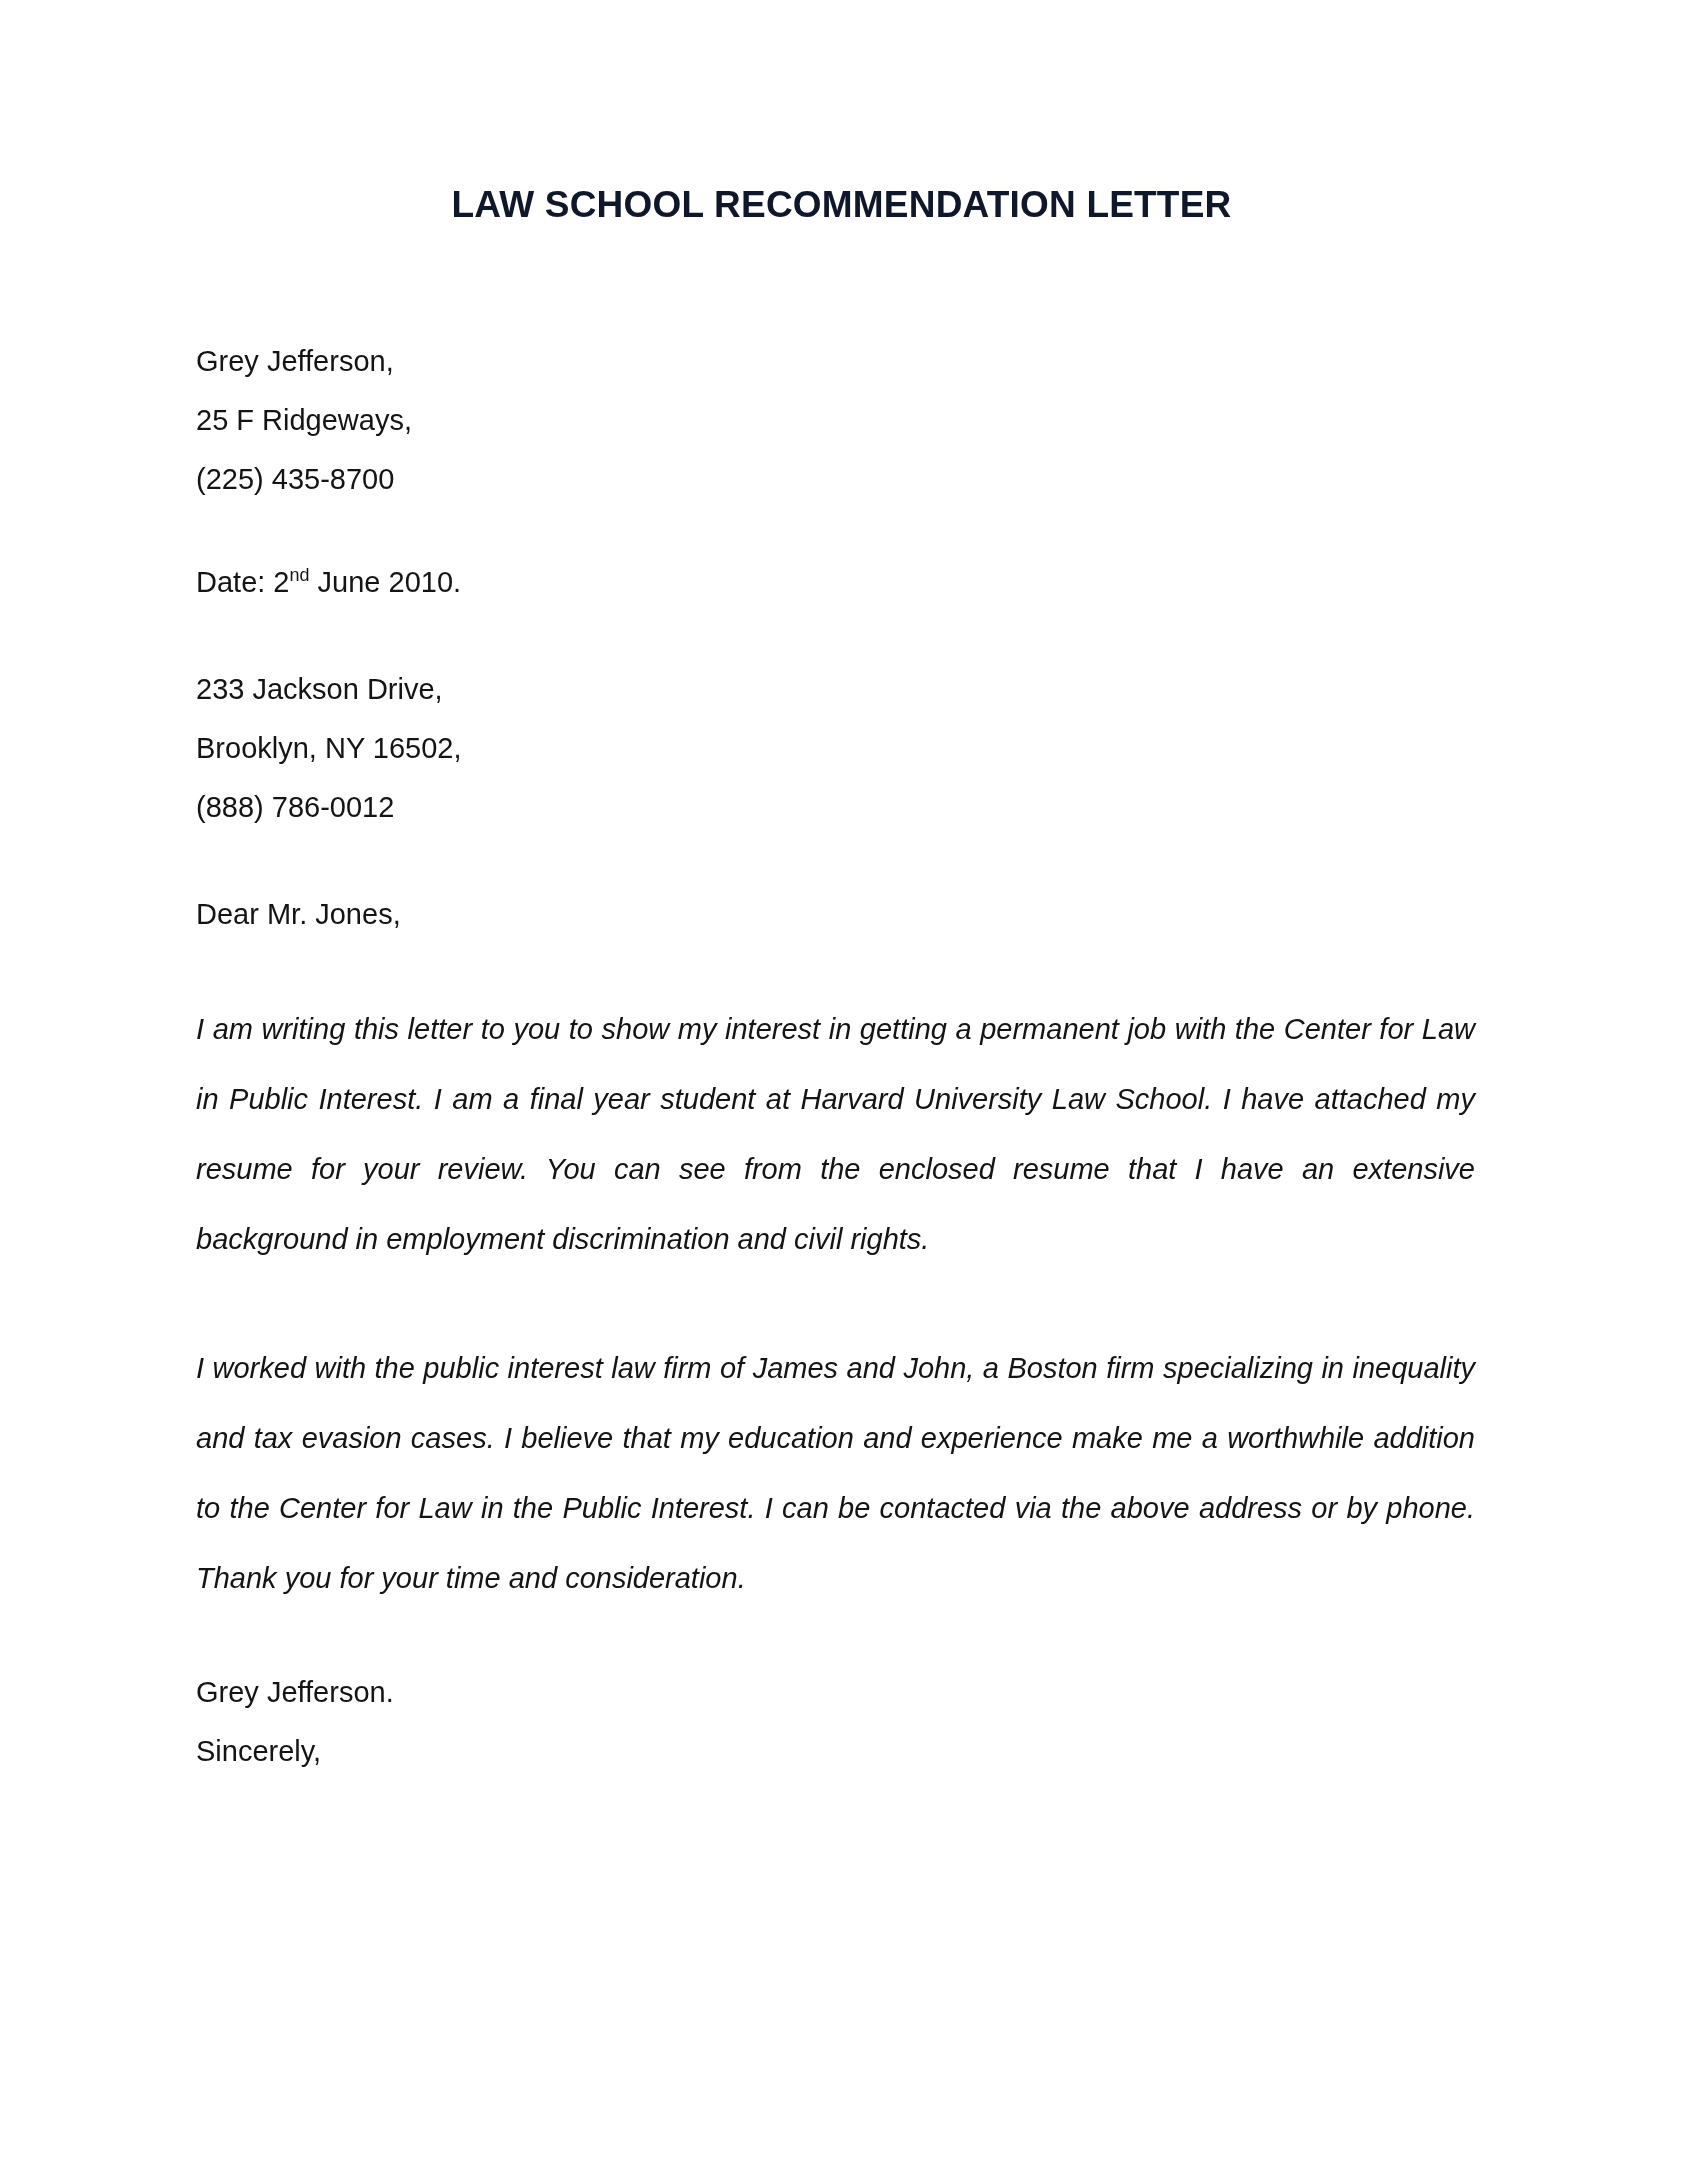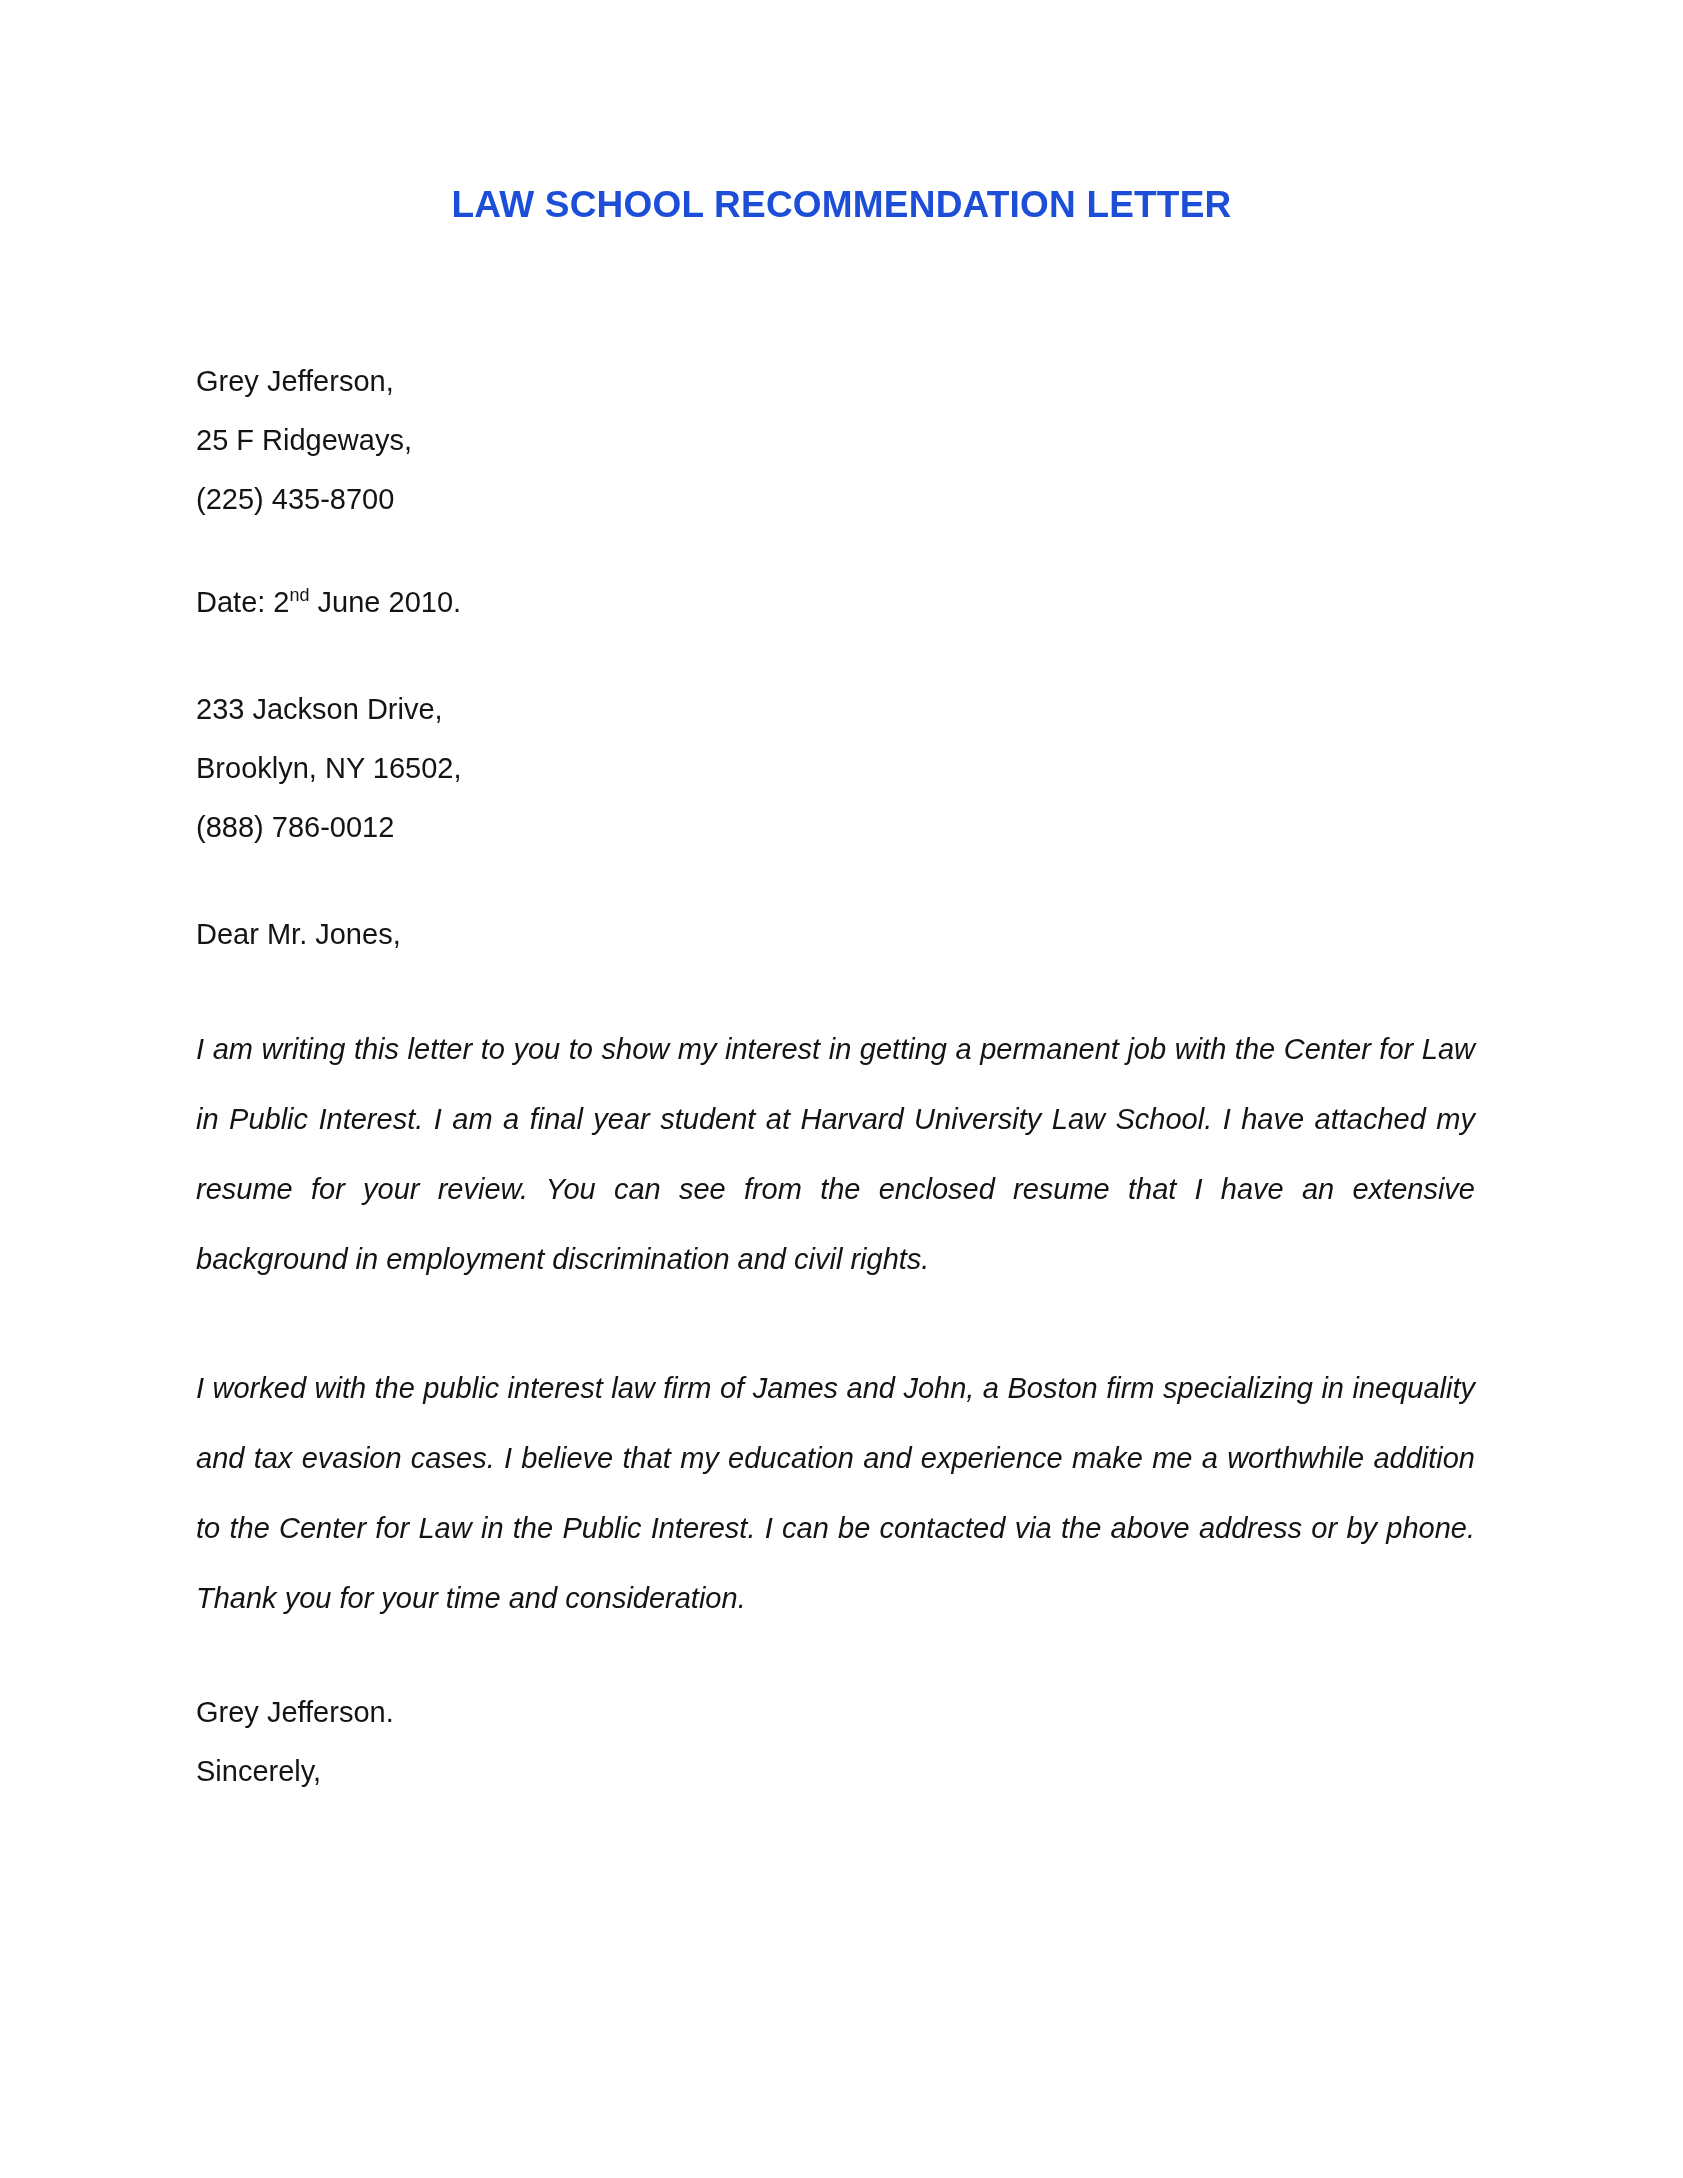--- a/index.html
+++ b/index.html
@@ -27,29 +27,29 @@
     position: absolute;
     left: 0;
     right: 0;
     top: 184px;
     text-align: center;
     font-family: "Liberation Sans", "DejaVu Sans", sans-serif;
     font-weight: bold;
     font-size: 37px;
     letter-spacing: 0.2px;
     line-height: 1.15;
-    color: #1d4ed8;
+    color: #0f172a;
     white-space: nowrap;
   }
 
   
   .letter {
     position: absolute;
     left: 196px;
-    top: 352px;
+    top: 332px;
     width: 1279px;
   }
 
   .block {
     margin: 0;
     padding: 0;
   }
 
   .line {
     font-size: 29px;

